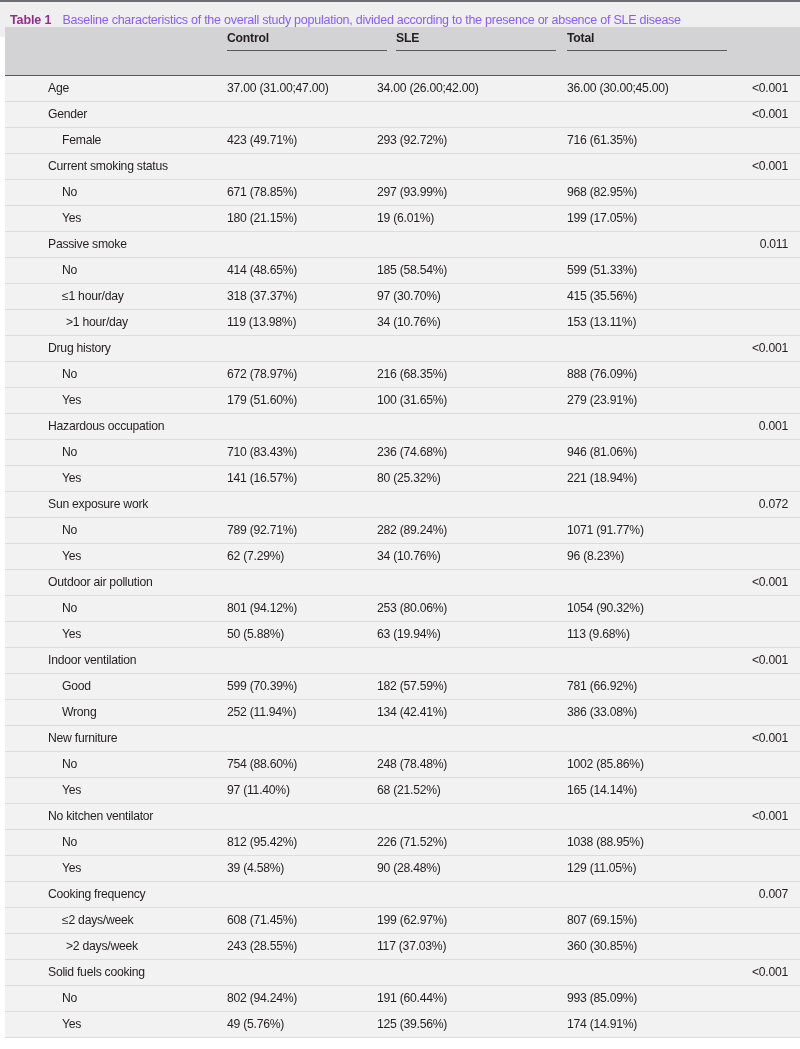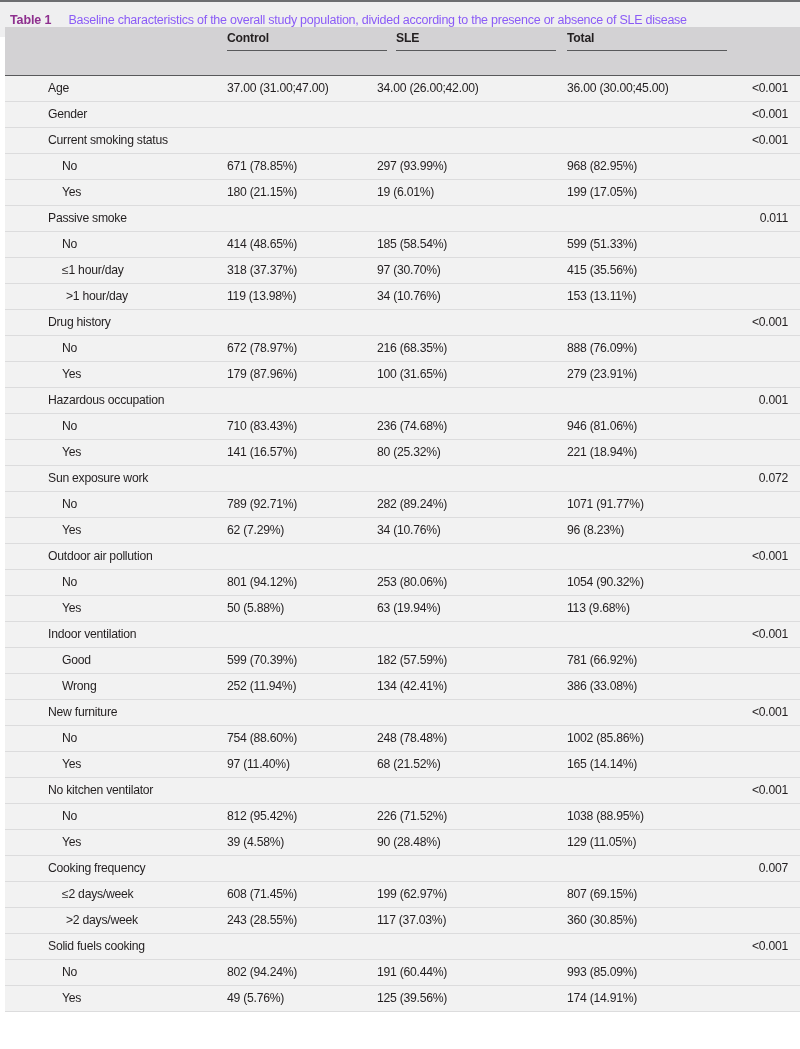--- a/index.html
+++ b/index.html
@@ -30,21 +30,20 @@
     width: 800px;
     height: 37px;
     background: #efeff0;
     border-top: 2px solid #6d6e71;
     box-sizing: border-box;
     display: flex;
     align-items: center;
     padding-left: 10px;
     white-space: nowrap;
     overflow: hidden;
-    gap: 6px;
   }
   .caption-label {
     color: #8e2f8e;
     font-weight: bold;
     font-size: 12.5px;
     letter-spacing: -0.1px;
     flex: 0 0 auto;
   }
   .caption-text {
     color: #8b5cf6;
@@ -162,20 +161,27 @@
         <span class="cell v3">36.00 (30.00;45.00)</span>
         <span class="cell pv">&lt;0.001</span>
       </div>
       <div class="row section">
         <span class="cell label">Gender</span>
         <span class="cell v1"></span>
         <span class="cell v2"></span>
         <span class="cell v3"></span>
         <span class="cell pv">&lt;0.001</span>
       </div>
+      <div class="row">
+        <span class="cell label ind1">Female</span>
+        <span class="cell v1">423 (49.71%)</span>
+        <span class="cell v2">293 (92.72%)</span>
+        <span class="cell v3">716 (61.35%)</span>
+        <span class="cell pv"></span>
+      </div>
       <div class="row section">
         <span class="cell label">Current smoking status</span>
         <span class="cell v1"></span>
         <span class="cell v2"></span>
         <span class="cell v3"></span>
         <span class="cell pv">&lt;0.001</span>
       </div>
       <div class="row">
         <span class="cell label ind1">No</span>
         <span class="cell v1">671 (78.85%)</span>
@@ -227,21 +233,21 @@
       </div>
       <div class="row">
         <span class="cell label ind1">No</span>
         <span class="cell v1">672 (78.97%)</span>
         <span class="cell v2">216 (68.35%)</span>
         <span class="cell v3">888 (76.09%)</span>
         <span class="cell pv"></span>
       </div>
       <div class="row">
         <span class="cell label ind1">Yes</span>
-        <span class="cell v1">179 (87.96%)</span>
+        <span class="cell v1">179 (51.60%)</span>
         <span class="cell v2">100 (31.65%)</span>
         <span class="cell v3">279 (23.91%)</span>
         <span class="cell pv"></span>
       </div>
       <div class="row section">
         <span class="cell label">Hazardous occupation</span>
         <span class="cell v1"></span>
         <span class="cell v2"></span>
         <span class="cell v3"></span>
         <span class="cell pv">0.001</span>

